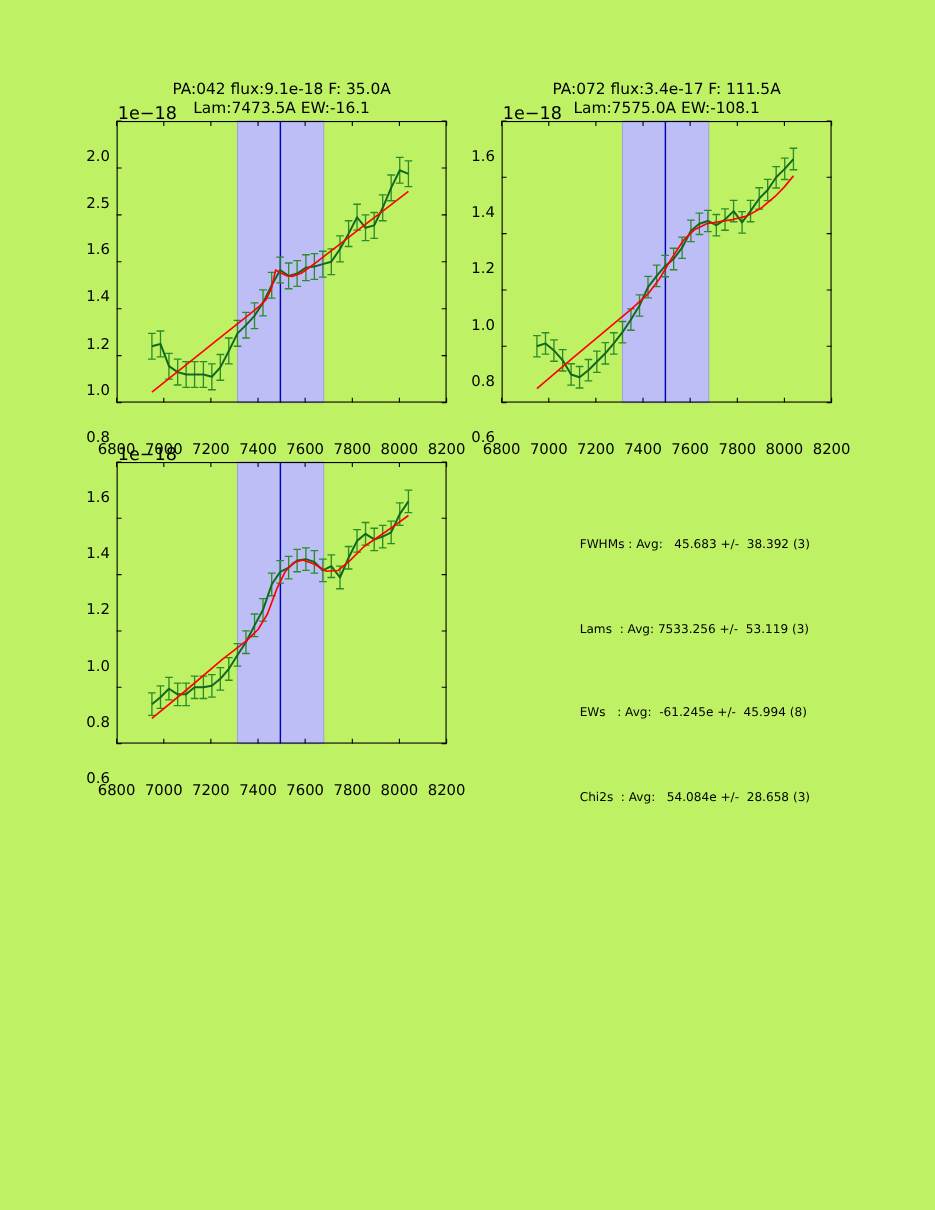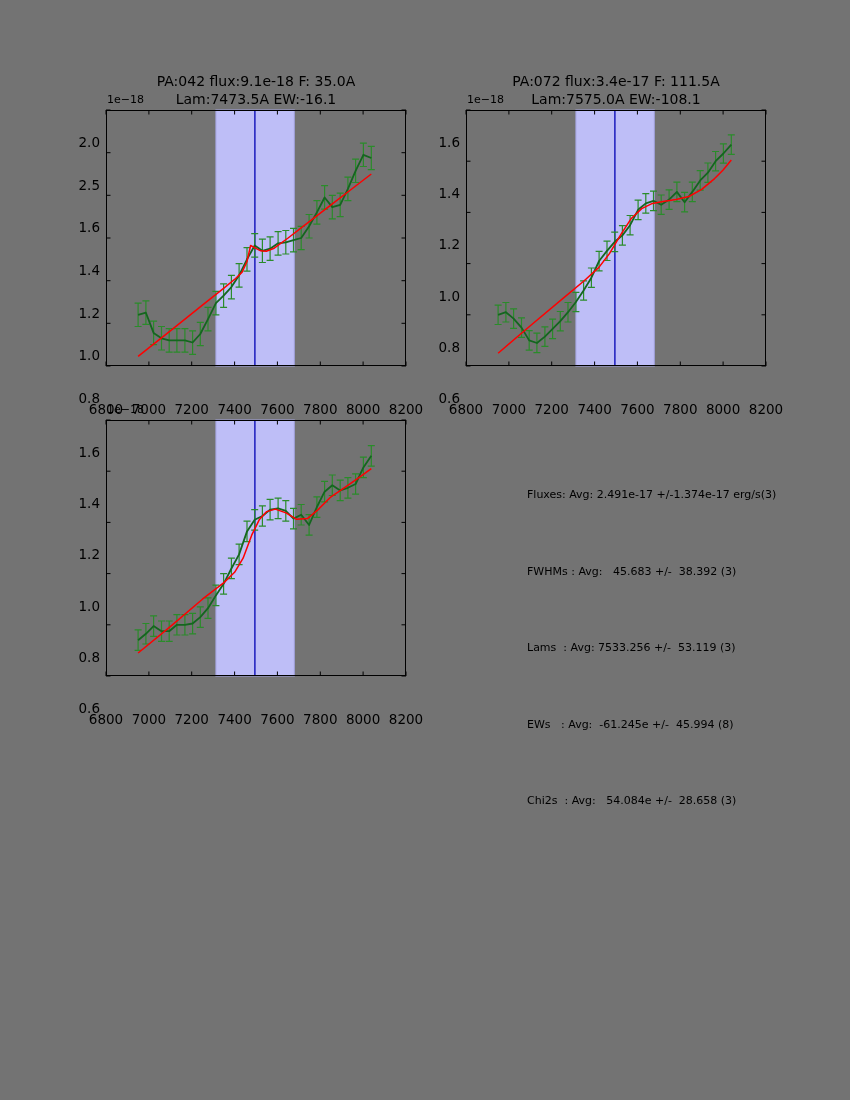--- a/index.html
+++ b/index.html
@@ -1,27 +1,27 @@
 <!DOCTYPE html>
 <html><head>
 <meta charset="utf-8">
 <style>
   html,body{margin:0;padding:0;}
   body{
     width:850px;height:1100px;background:#ffffff;position:relative;
     font-family:"DejaVu Sans","Liberation Sans",sans-serif;color:#000;
   }
-  .figure{position:absolute;left:0;top:0;width:850px;height:1100px;background:#737373;}
+  .figure{position:absolute;left:0;top:0;width:850px;height:1100px;background:#bef264;}
   .chart{position:absolute;}
   .chart svg{position:absolute;left:0;top:0;overflow:visible;display:block;}
   .chart-title{
     position:absolute;left:50%;top:-38px;transform:translateX(-50%);
     width:max-content;text-align:center;font-size:14px;line-height:18px;white-space:nowrap;
   }
-  .offset-label{position:absolute;left:1px;top:-17px;font-size:11px;}
+  .offset-label{position:absolute;left:1px;top:-17px;font-size:16px;}
   .tick-label{position:absolute;font-size:13.5px;line-height:14px;margin-top:32px;}
   .y-tick{left:-6px;transform:translate(-100%,-50%);white-space:nowrap;}
   .x-tick{transform:translateX(-50%);white-space:nowrap;}
   .summary{
     position:absolute;left:527px;top:431px;
     font-size:11px;line-height:25.5px;white-space:pre;
   }
 </style>
 </head>
 <body>
@@ -52,21 +52,21 @@
       <div class="tick-label y-tick" style="top:0.0px">2.0</div>
       <div class="tick-label x-tick" style="left:0.0px;top:260px">6800</div>
       <div class="tick-label x-tick" style="left:42.9px;top:260px">7000</div>
       <div class="tick-label x-tick" style="left:85.7px;top:260px">7200</div>
       <div class="tick-label x-tick" style="left:128.6px;top:260px">7400</div>
       <div class="tick-label x-tick" style="left:171.4px;top:260px">7600</div>
       <div class="tick-label x-tick" style="left:214.3px;top:260px">7800</div>
       <div class="tick-label x-tick" style="left:257.1px;top:260px">8000</div>
       <div class="tick-label x-tick" style="left:300.0px;top:260px">8200</div>
     </div>
-  <div class="chart" style="left: 466px; top: 110px; width: 300px; height: 256px;">
+  <div class="chart" style="left: 456px; top: 110px; width: 300px; height: 256px;">
       <svg width="300" height="256" viewBox="0 0 300 256">
         <rect x="109.9" y="0" width="78.4" height="256" fill="#bebef7" stroke="#a3a3e0" stroke-width="1"></rect>
         <line x1="148.9" y1="0" x2="148.9" y2="256" stroke="#0000b4" stroke-width="1.3"></line>
         <path d="M28.6 195.1H35.6M28.6 214.5H35.6M32.1 195.1V214.5M36.4 192.5H43.4M36.4 212.0H43.4M39.9 192.5V212.0M44.1 198.9H51.1M44.1 218.4H51.1M47.6 198.9V218.4M52 207.9H59.0M52 227.3H59.0M55.5 207.9V227.3M59.7 220.7H66.7M59.7 240.1H66.7M63.2 220.7V240.1M67.4 223.2H74.4M67.4 242.7H74.4M70.9 223.2V242.7M75.4 216.8H82.4M75.4 236.3H82.4M78.9 216.8V236.3M83.1 209.2H90.1M83.1 228.6H90.1M86.6 209.2V228.6M90.8 201.5H97.8M90.8 220.9H97.8M94.3 201.5V220.9M98.5 192.5H105.5M98.5 212.0H105.5M102.0 192.5V212.0M106.4 182.3H113.4M106.4 201.7H113.4M109.9 182.3V201.7M114.1 170.8H121.1M114.1 190.2H121.1M117.6 170.8V190.2M121.9 158.0H128.9M121.9 177.4H128.9M125.4 158.0V177.4M129.6 141.3H136.6M129.6 160.8H136.6M133.1 141.3V160.8M137.5 131.1H144.5M137.5 150.5H144.5M141.0 131.1V150.5M145.2 122.1H152.2M145.2 141.6H152.2M148.7 122.1V141.6M152.9 115.7H159.9M152.9 135.2H159.9M156.4 115.7V135.2M160.6 105.5H167.6M160.6 124.9H167.6M164.1 105.5V124.9M168.6 90.1H175.6M168.6 109.6H175.6M172.1 90.1V109.6M176.3 83.7H183.3M176.3 103.2H183.3M179.8 83.7V103.2M184 81.2H191.0M184 100.6H191.0M187.5 81.2V100.6M191.7 85.0H198.7M191.7 104.4H198.7M195.2 85.0V104.4M199.6 79.9H206.6M199.6 99.3H206.6M203.1 79.9V99.3M207.4 72.2H214.4M207.4 91.6H214.4M210.9 72.2V91.6M215.1 82.4H222.1M215.1 101.9H222.1M218.6 82.4V101.9M222.8 72.2H229.8M222.8 91.6H229.8M226.3 72.2V91.6M230.7 60.7H237.7M230.7 80.1H237.7M234.2 60.7V80.1M238.4 53.0H245.4M238.4 72.4H245.4M241.9 53.0V72.4M246.1 41.5H253.1M246.1 60.9H253.1M249.6 41.5V60.9M253.89999999999998 33.8H260.9M253.89999999999998 53.2H260.9M257.4 33.8V53.2M261.8 24.8H268.8M261.8 44.3H268.8M265.3 24.8V44.3" fill="none" stroke="#2a8c2a" stroke-width="1.2"></path>
         <polyline points="32.1,204.8 39.9,202.2 47.6,208.6 55.5,217.6 63.2,230.4 70.9,233.0 78.9,226.6 86.6,218.9 94.3,211.2 102.0,202.2 109.9,192.0 117.6,180.5 125.4,167.7 133.1,151.0 141.0,140.8 148.7,131.8 156.4,125.4 164.1,115.2 172.1,99.8 179.8,93.4 187.5,90.9 195.2,94.7 203.1,89.6 210.9,81.9 218.6,92.2 226.3,81.9 234.2,70.4 241.9,62.7 249.6,51.2 257.4,43.5 265.3,34.6" fill="none" stroke="#14661f" stroke-width="1.8" stroke-linejoin="round"></polyline>
         <polyline points="32.1,243.2 64.3,215.8 96.4,188.9 117.9,171.0 132.9,157.4 143.6,143.4 154.3,125.4 165.0,108.8 175.7,98.6 186.4,93.4 197.1,91.6 210.0,89.6 222.9,86.5 235.7,79.4 248.6,68.6 257.1,59.9 265.3,49.9" fill="none" stroke="#ff0000" stroke-width="1.5" stroke-linejoin="round"></polyline>
         <path d="M0.0 0V4.5M0.0 256V251.5M42.9 0V4.5M42.9 256V251.5M85.7 0V4.5M85.7 256V251.5M128.6 0V4.5M128.6 256V251.5M171.4 0V4.5M171.4 256V251.5M214.3 0V4.5M214.3 256V251.5M257.1 0V4.5M257.1 256V251.5M300.0 0V4.5M300.0 256V251.5M0 256.0H4.5M300 256.0H295.5M0 204.8H4.5M300 204.8H295.5M0 153.6H4.5M300 153.6H295.5M0 102.4H4.5M300 102.4H295.5M0 51.2H4.5M300 51.2H295.5M0 0.0H4.5M300 0.0H295.5" fill="none" stroke="#000000" stroke-width="1"></path>
         <rect x="0.5" y="0.5" width="299" height="255" fill="none" stroke="#000000" stroke-width="1"></rect>
       </svg>
       <div class="chart-title">
@@ -110,20 +110,19 @@
       <div class="tick-label x-tick" style="left:42.9px;top:260px">7000</div>
       <div class="tick-label x-tick" style="left:85.7px;top:260px">7200</div>
       <div class="tick-label x-tick" style="left:128.6px;top:260px">7400</div>
       <div class="tick-label x-tick" style="left:171.4px;top:260px">7600</div>
       <div class="tick-label x-tick" style="left:214.3px;top:260px">7800</div>
       <div class="tick-label x-tick" style="left:257.1px;top:260px">8000</div>
       <div class="tick-label x-tick" style="left:300.0px;top:260px">8200</div>
     </div>
 
   <div class="summary">
-    <div>Fluxes: Avg: 2.491e-17 +/-1.374e-17 erg/s(3)</div>
     <div>FWHMs : Avg:   45.683 +/-  38.392 (3)</div>
     <div>Lams  : Avg: 7533.256 +/-  53.119 (3)</div>
     <div>EWs   : Avg:  -61.245e +/-  45.994 (8)</div>
     <div>Chi2s  : Avg:   54.084e +/-  28.658 (3)</div>
   </div>
 
 </div>
 
 </body></html>

